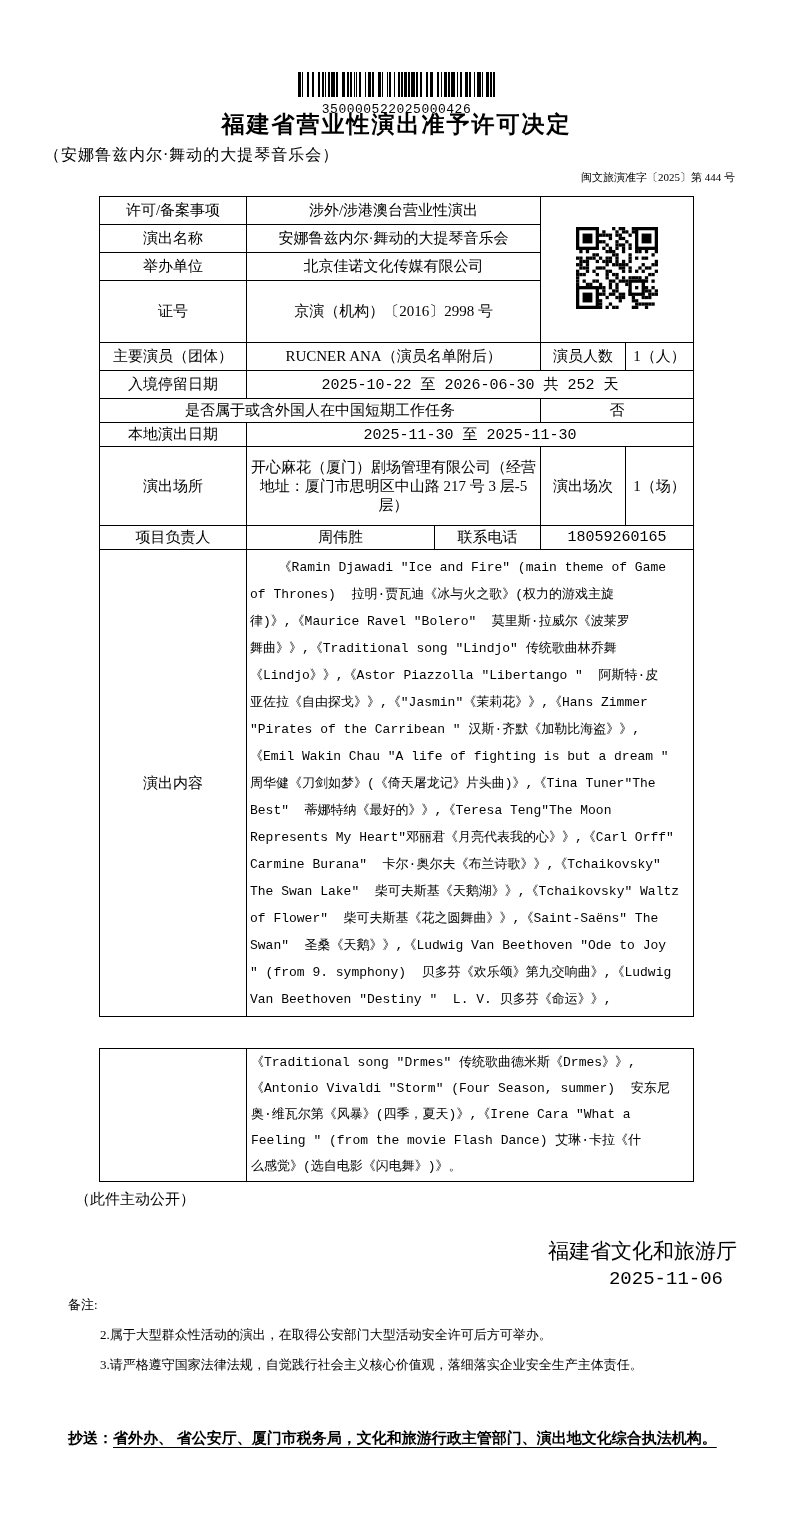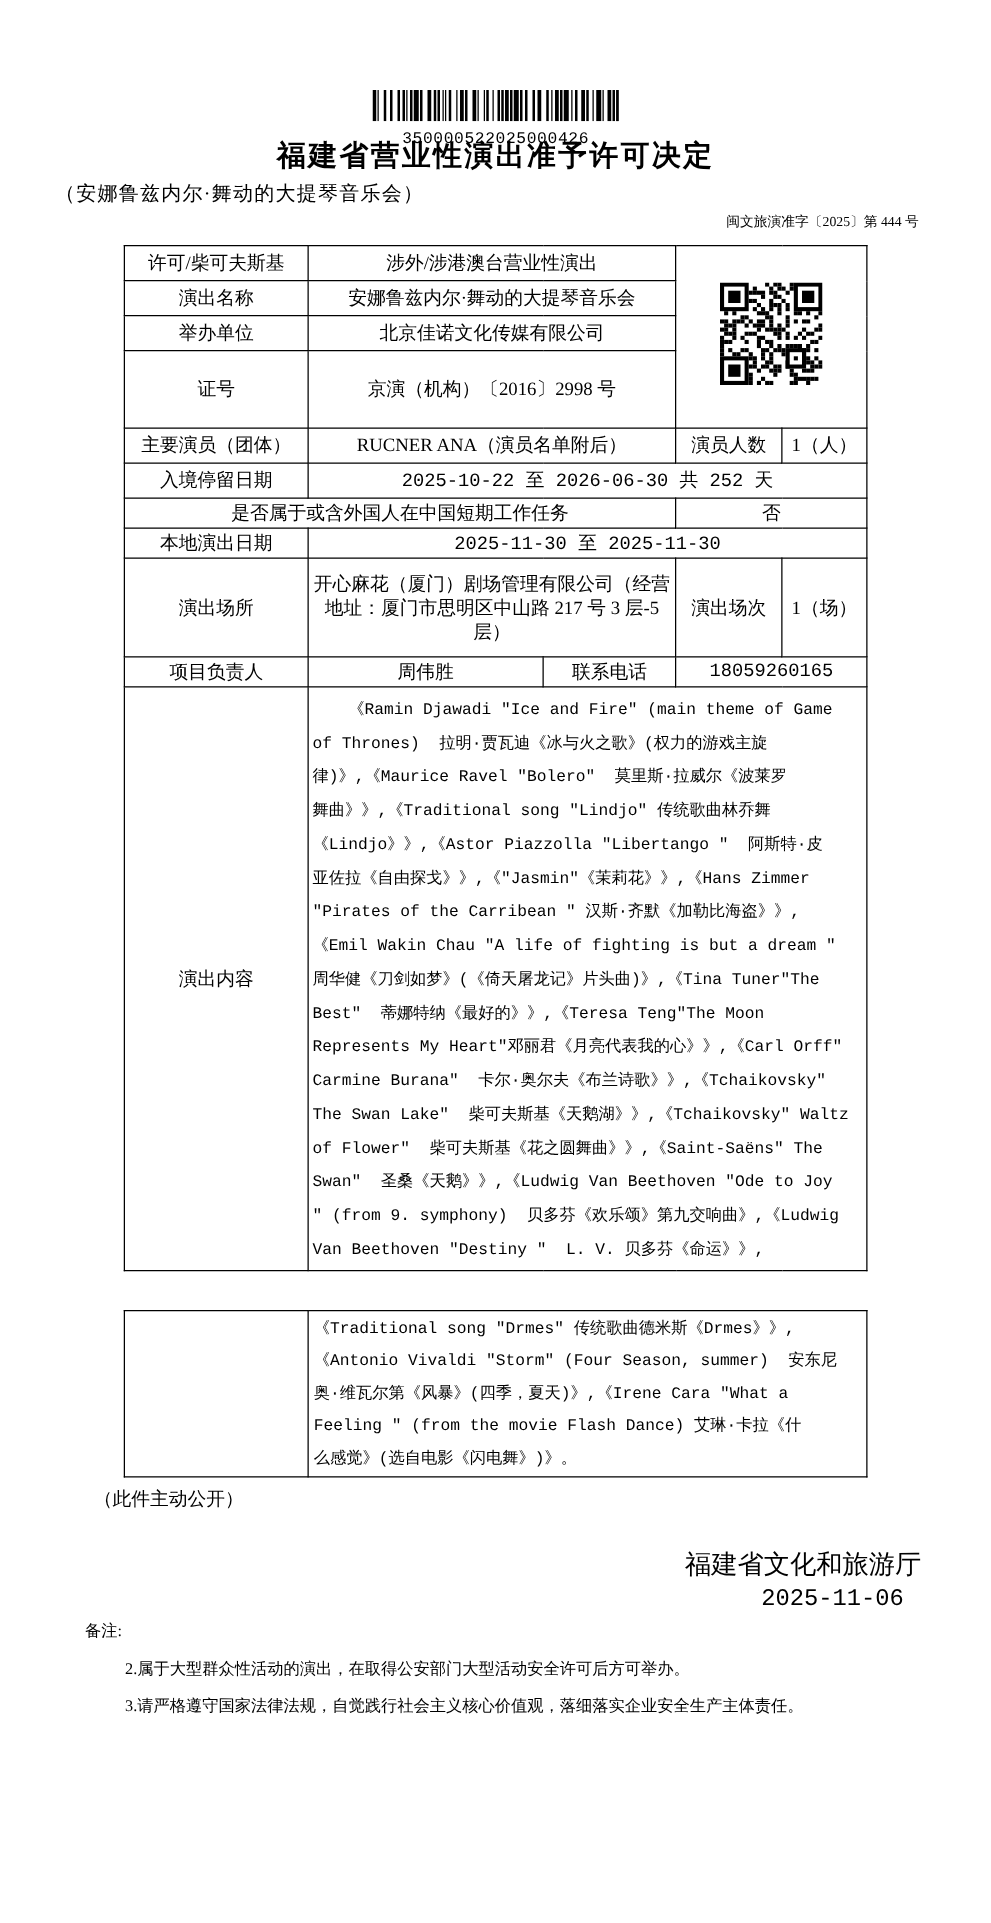--- a/index.html
+++ b/index.html
@@ -109,21 +109,21 @@
   <table class="permit">
     <colgroup>
         <col style="width:147px">
         <col style="width:188px">
         <col style="width:106px">
         <col style="width:85px">
         <col style="width:68px">
       </colgroup>
     <tbody>
         <tr class="r28">
-      <td>许可/柴可夫斯基</td>
+      <td>许可/备案事项</td>
       <td colspan="2">涉外/涉港澳台营业性演出</td>
       <td colspan="2" rowspan="4" class="qr-cell">
         <svg id="qr-svg" width="82" height="82">
               <rect x="36.08" y="0" width="3.28" height="3.28" fill="#000"></rect>
               <rect x="42.64" y="0" width="3.28" height="3.28" fill="#000"></rect>
               <rect x="45.919999999999995" y="0" width="3.28" height="3.28" fill="#000"></rect>
               <rect x="55.76" y="0" width="3.28" height="3.28" fill="#000"></rect>
               <rect x="26.24" y="3.28" width="3.28" height="3.28" fill="#000"></rect>
               <rect x="39.36" y="3.28" width="3.28" height="3.28" fill="#000"></rect>
               <rect x="45.919999999999995" y="3.28" width="3.28" height="3.28" fill="#000"></rect>
@@ -420,14 +420,17 @@
     </table>
 
   <div class="disclosure">（此件主动公开）</div>
   <div class="authority">福建省文化和旅游厅</div>
   <div class="issue-date mono">2025-11-06</div>
   <div class="notes-label">备注:</div>
   <div class="notes">
       <div class="tline">2.属于大型群众性活动的演出，在取得公安部门大型活动安全许可后方可举办。</div>
       <div class="tline">3.请严格遵守国家法律法规，自觉践行社会主义核心价值观，落细落实企业安全生产主体责任。</div>
     </div>
+  <div class="cc">
+    <span class="cc-label">抄送：</span><span class="cc-text">省外办、 省公安厅、厦门市税务局，文化和旅游行政主管部门、演出地文化综合执法机构。</span>
+  </div>
 
 </div>
 
 </body></html>

